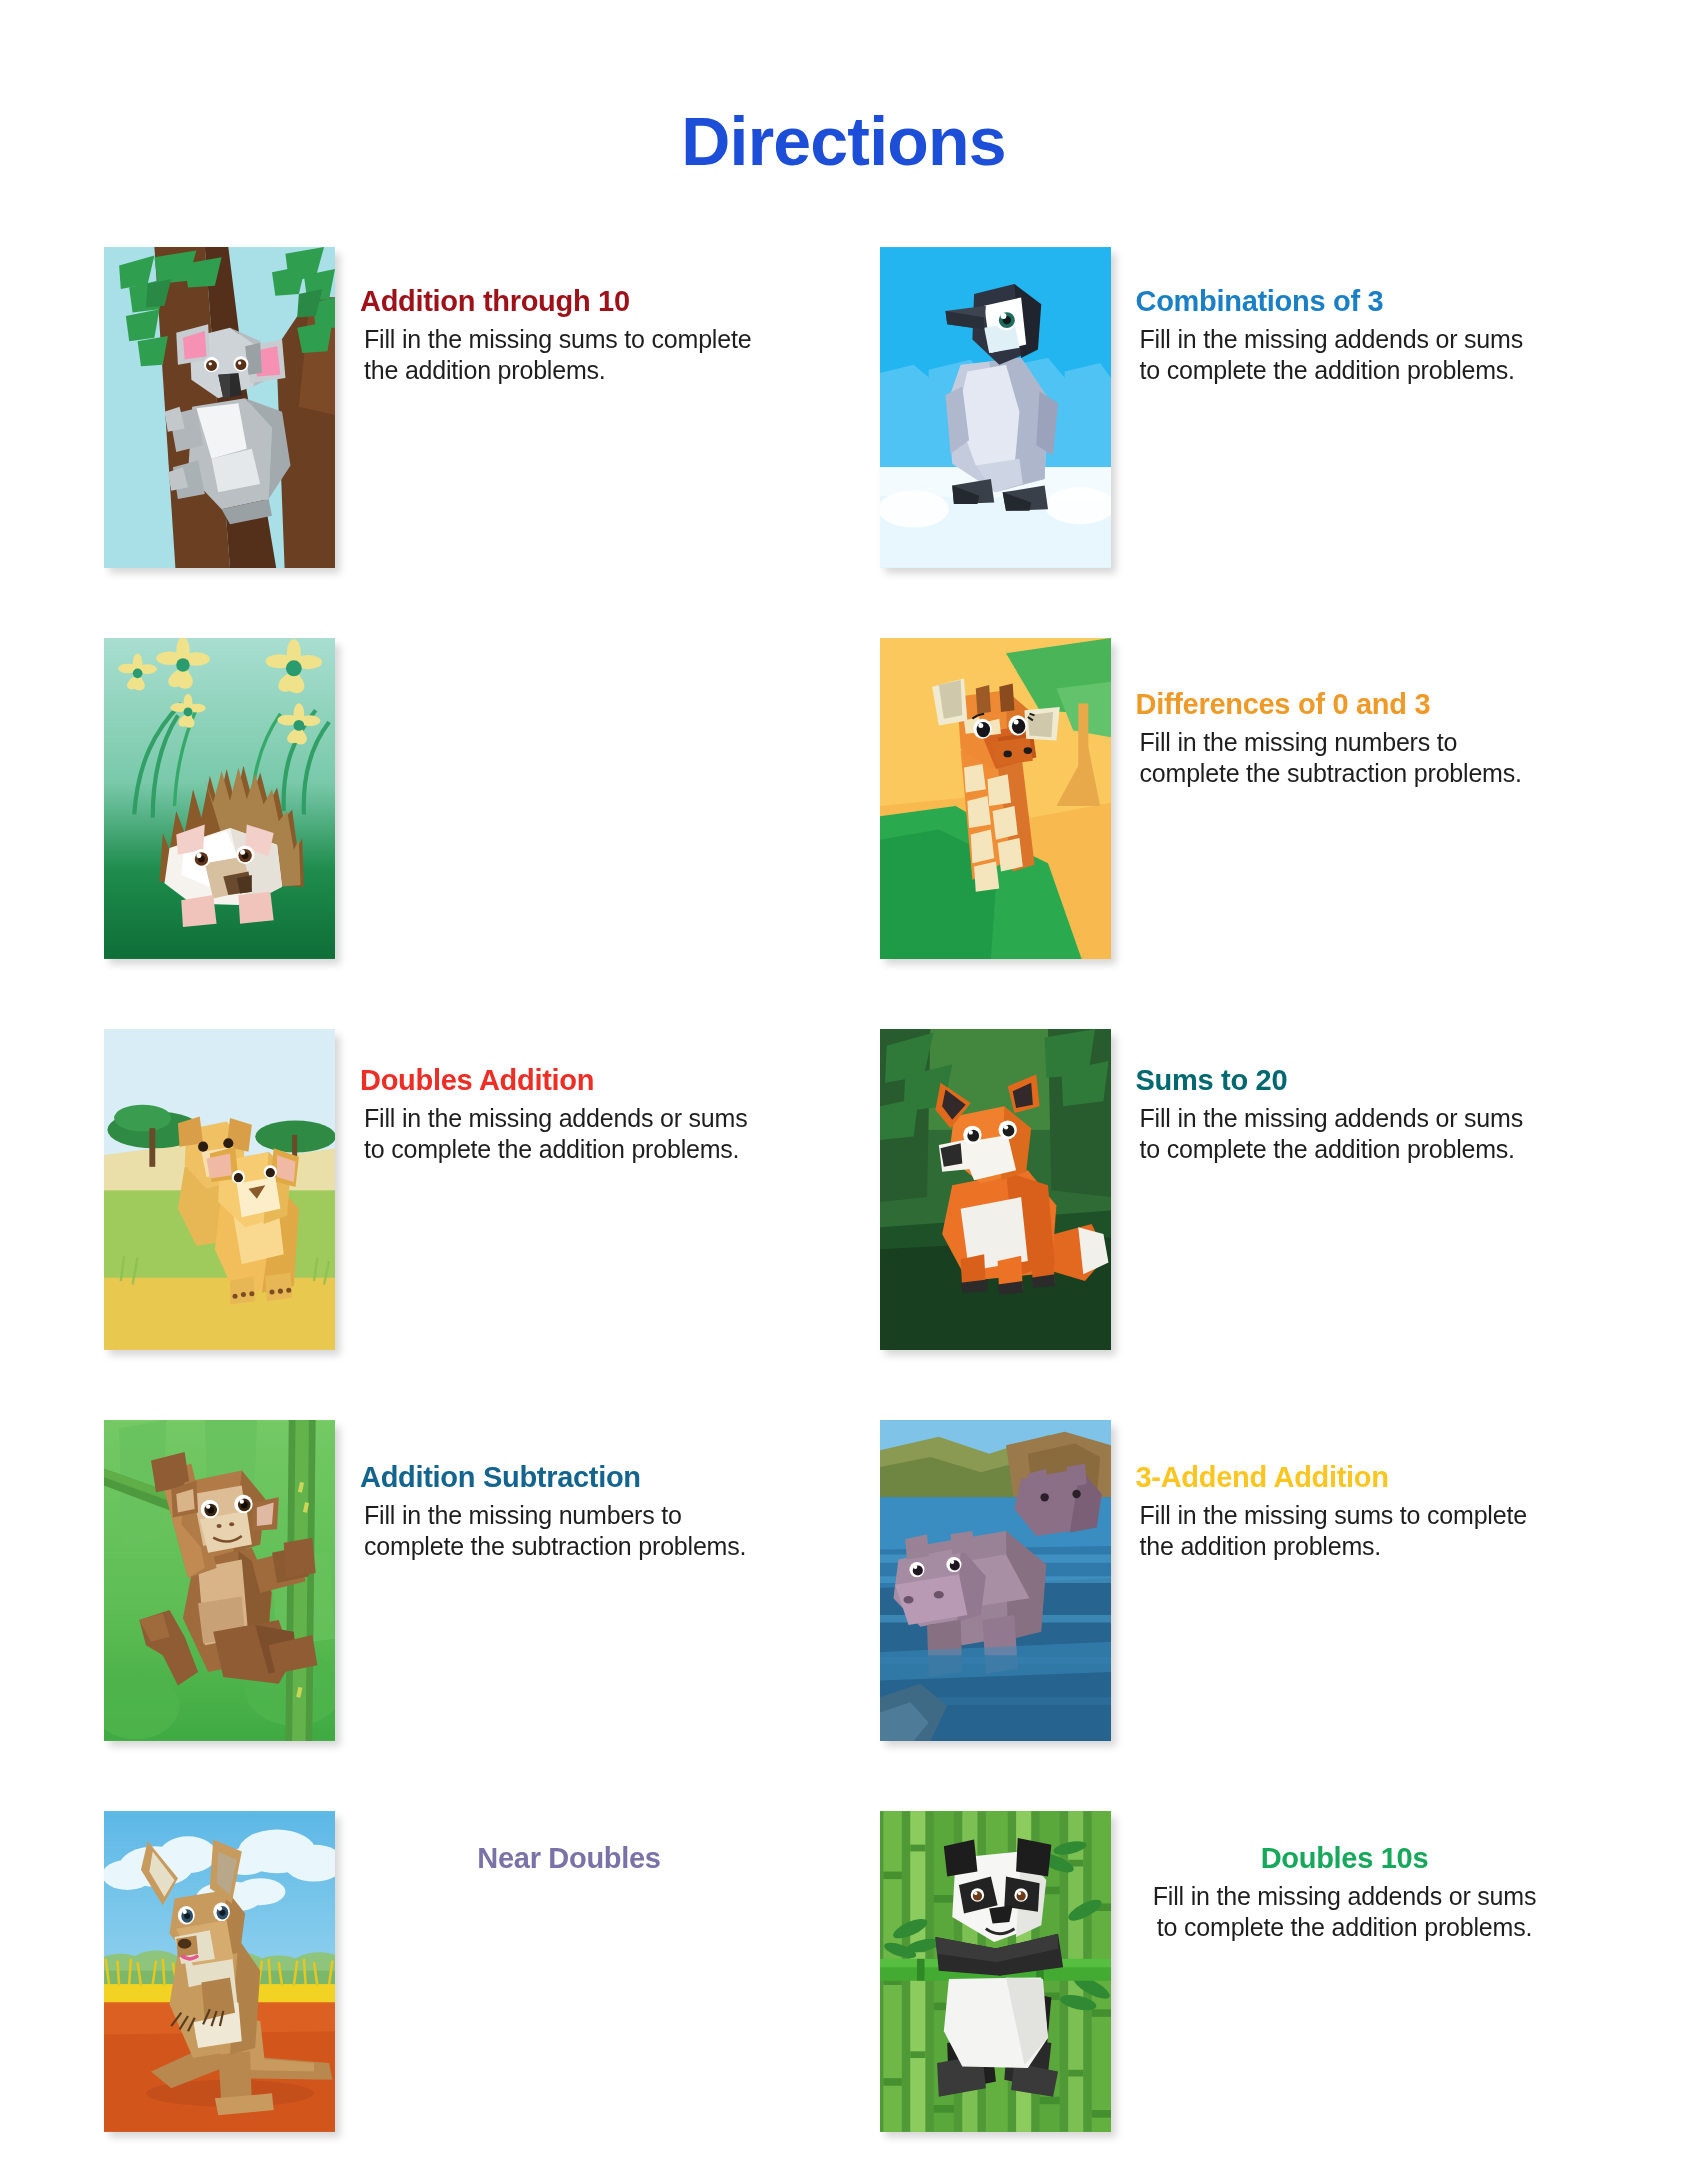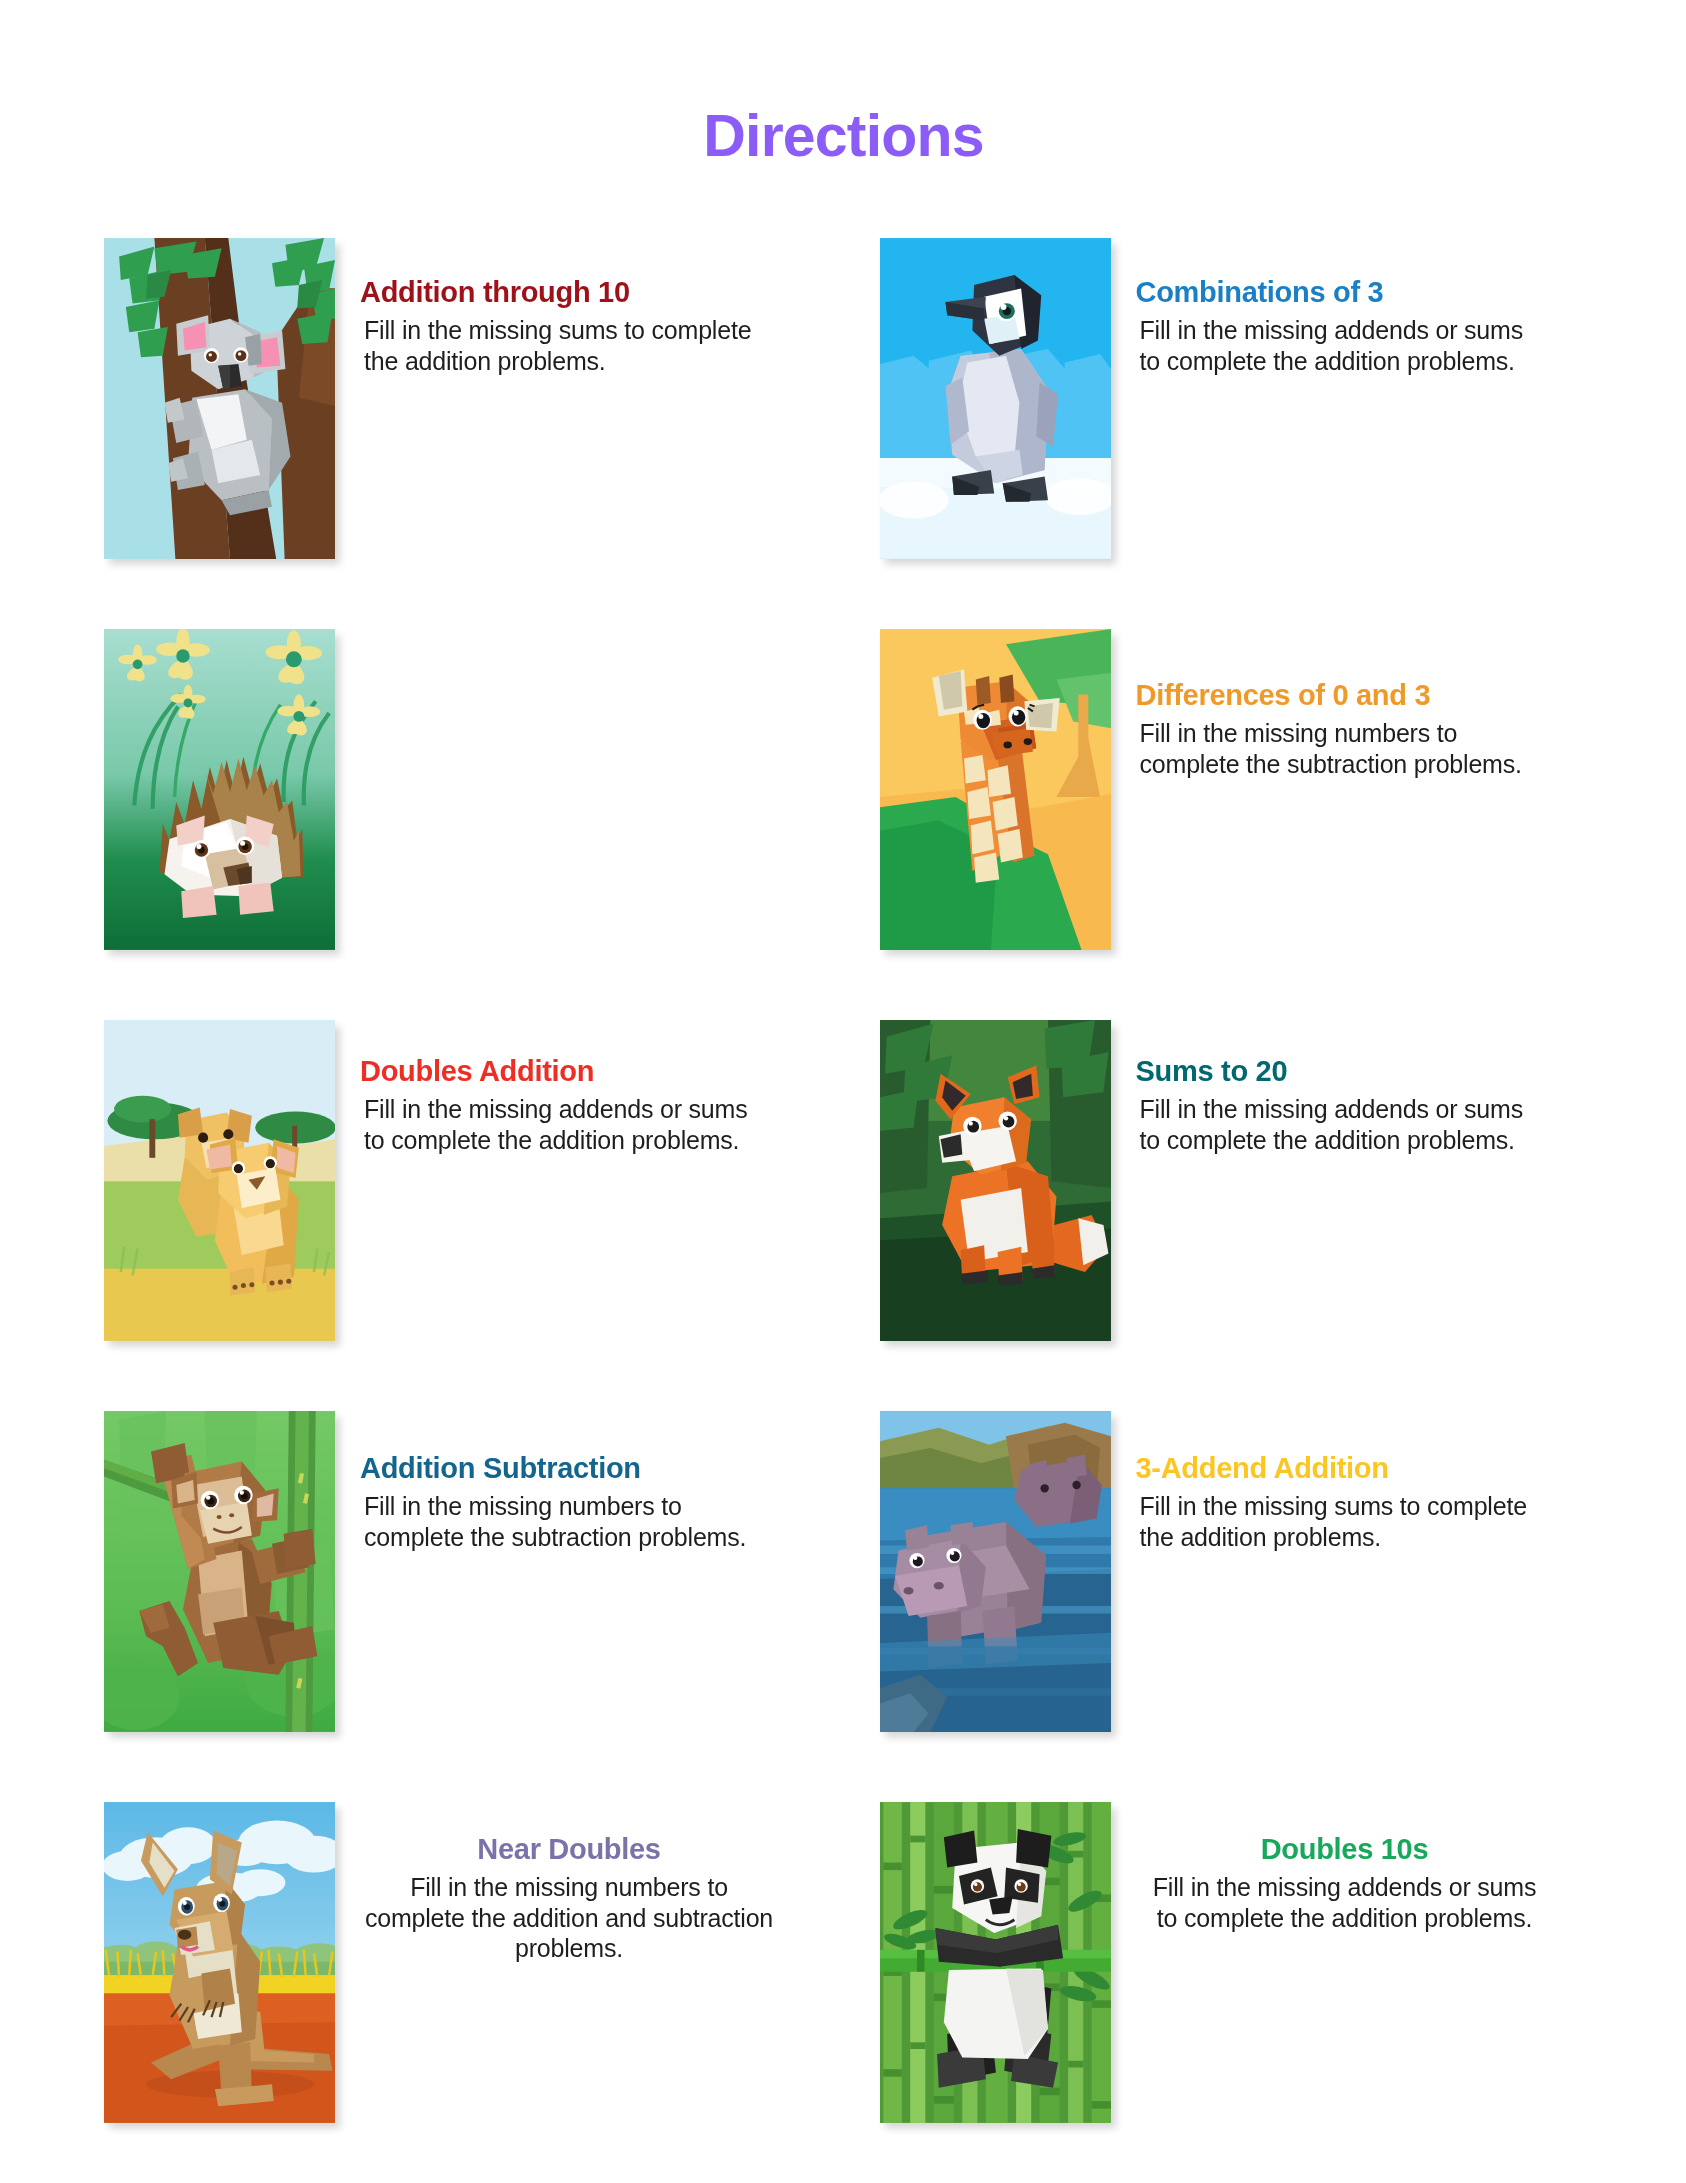--- a/index.html
+++ b/index.html
@@ -8,24 +8,24 @@
     width: 1687px;
     height: 2183px;
     background: #ffffff;
     font-family: "Liberation Sans", sans-serif;
     overflow: hidden;
   }
   .page { position: relative; width: 1687px; height: 2183px; background:#fff; }
 
   .page-title {
     text-align: center;
-    font-size: 59px;
+    font-size: 68px;
     font-weight: bold;
     letter-spacing: -0.8px;
-    color: #8b5cf6;
+    color: #1d4ed8;
     margin: 0;
     padding-top: 107px;
     line-height: 1;
   }
 
   .grid {
     margin-top: 72px;
     padding: 0 81px 0 87px;
     display: grid;
     grid-template-columns: 1fr 1fr;
@@ -768,21 +768,20 @@
             <ellipse cx="141" cy="121" rx="7" ry="8" fill="#2e4f68"></ellipse>
             <circle cx="141" cy="121" r="3.6" fill="#101a24"></circle>
             <circle cx="138" cy="116" r="2.6" fill="#ffffff"></circle>
 
             <polygon points="132,342 200,336 202,356 136,362" fill="#c99a5e"></polygon>
           </svg>
         </div>
       </div>
       <div class="txt">
         <h2 class="entry-title" style="color:#7b72a8">Near Doubles</h2>
-        <p class="entry-desc">Fill in the missing numbers to complete the addition and subtraction problems.</p>
       </div>
     </div>
 
     <div class="entry row-5">
       <div class="thumb-wrap">
         <div class="thumb">
           <svg viewBox="0 0 275 382">
             <rect width="275" height="382" fill="#4f9a36"></rect>
 
             <g>

